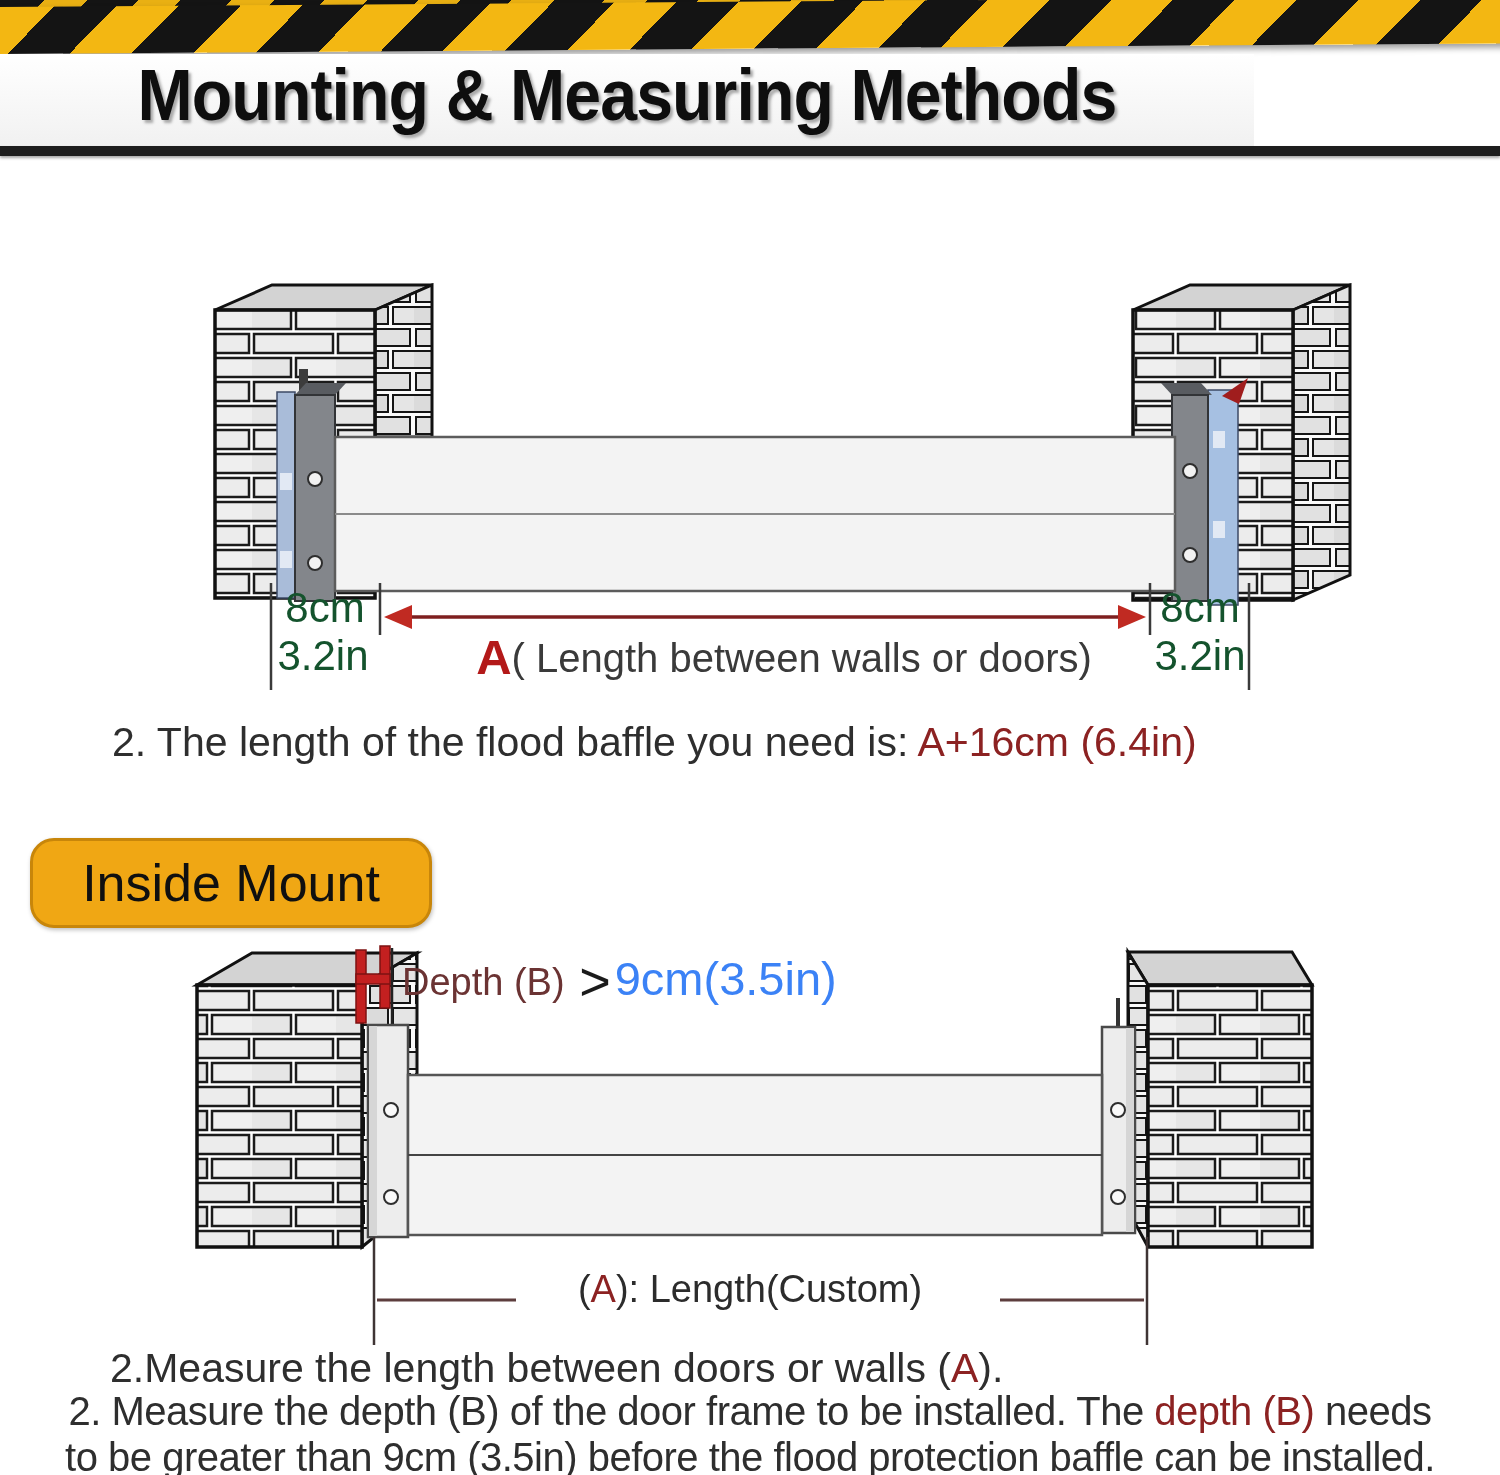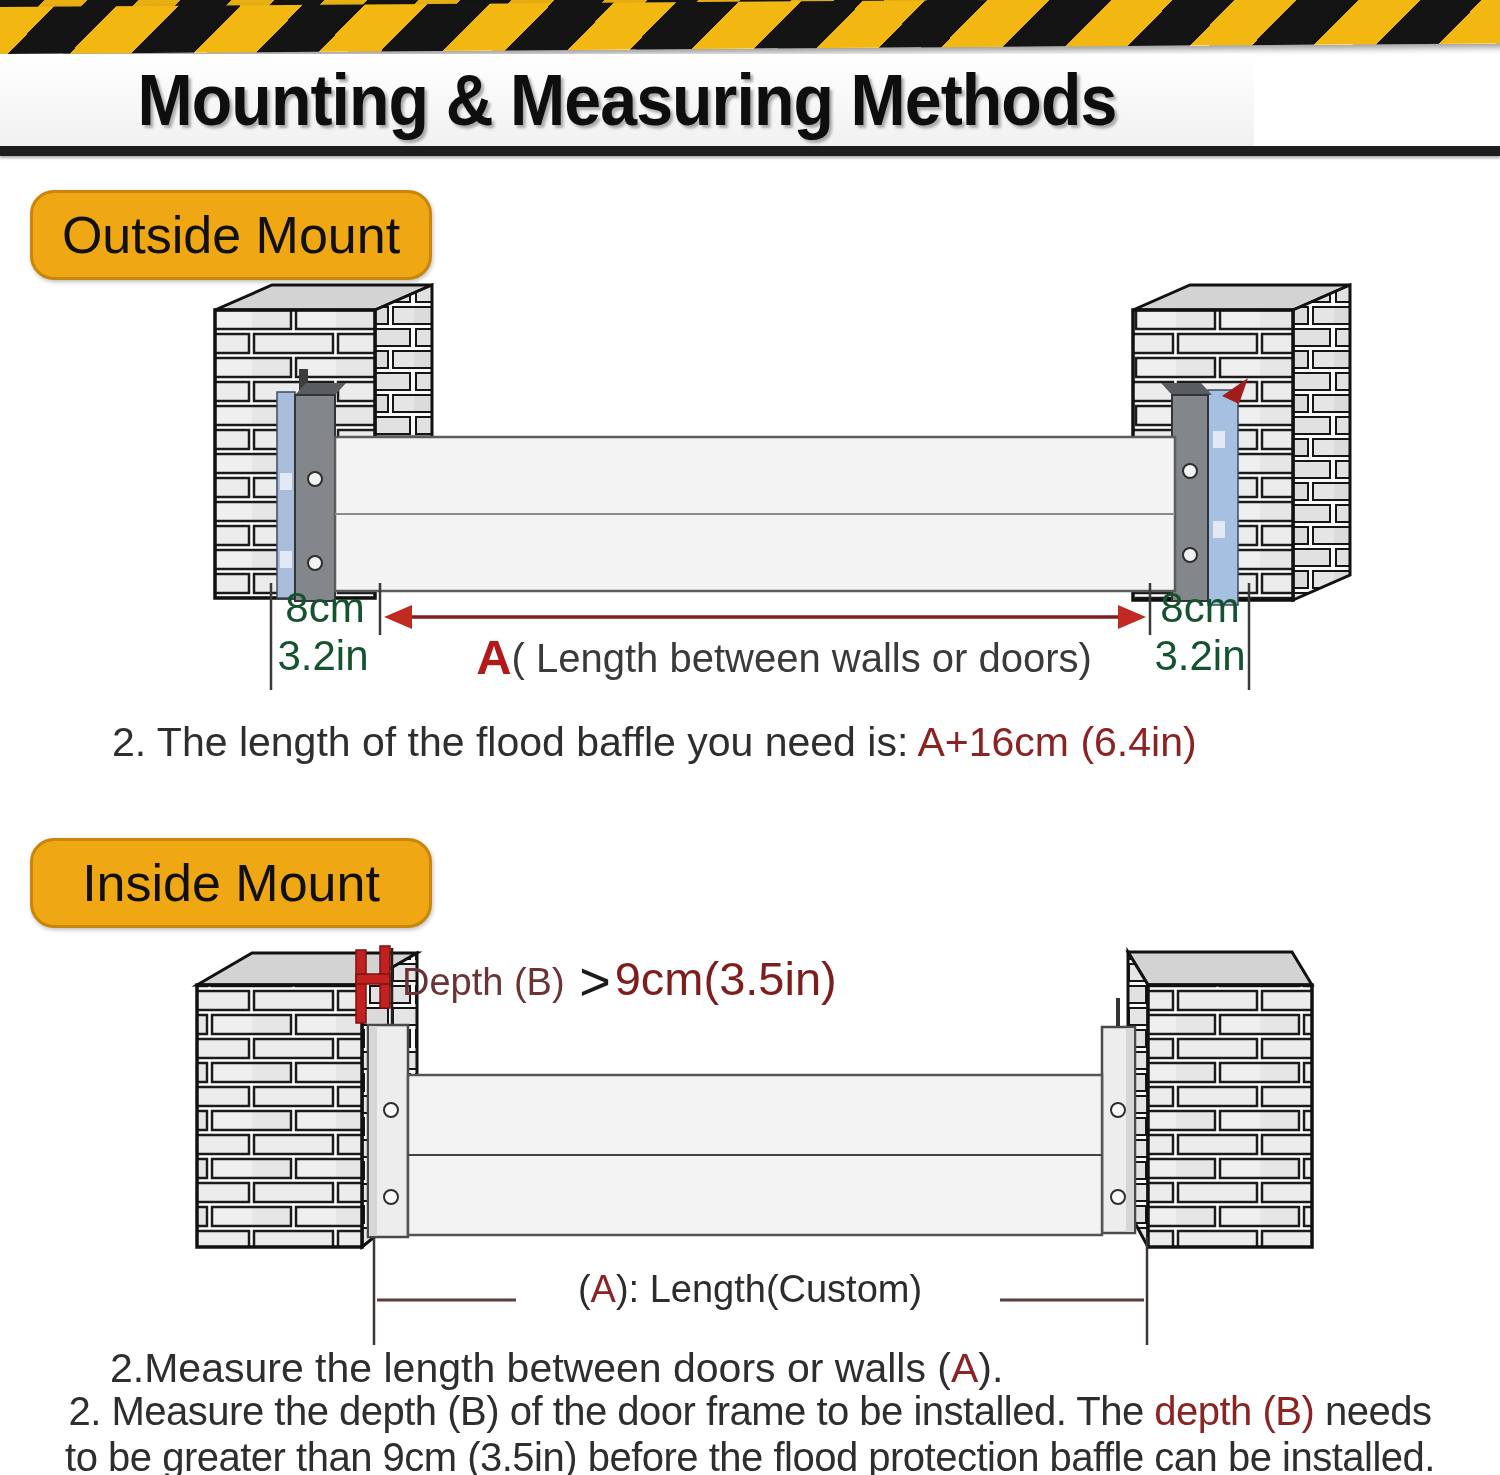--- a/index.html
+++ b/index.html
@@ -14,21 +14,21 @@
   }
   .tape-main{
     position:absolute; left:-8px; top:7px; width:1516px; height:47px;
     background:repeating-linear-gradient(135deg,#f3b712 0 44px,#141414 44px 88px);
     transform:rotate(-0.4deg); transform-origin:left center;
     box-shadow:0 4px 6px rgba(0,0,0,.38);
   }
   .title-band{
     position:absolute; left:0; top:54px; width:1254px; height:92px;
     background:linear-gradient(#ffffff,#f1f1f1);
-    display:flex; align-items:center; justify-content:center;
+    display:flex; justify-content:center;
   }
   .title-band h1{
     margin:0; font-size:72px; font-weight:bold; letter-spacing:-1px; color:#0e0e0e;
     transform:scaleX(0.92); transform-origin:center;
     text-shadow:3px 3px 3px #a9a9a9;
     white-space:nowrap;
   }
   .header-bar{
     position:absolute; left:0; top:146px; width:1500px; height:10px; background:#1e1e1e;
     box-shadow:0 2px 3px rgba(0,0,0,.35);
@@ -49,21 +49,21 @@
   .fig2{top:940px; height:410px;}
   .figure svg{position:absolute; left:0; top:0;}
   .overlay{position:absolute; white-space:nowrap;}
   .meas{
     font-size:42px; color:#14532d; text-align:center; line-height:46px;
   }
   .span-label{font-size:40px; color:#3a3a3a; text-align:center;}
   .span-label .big-a{font-size:49px; font-weight:bold; color:#b31919; vertical-align:-2px;}
   .depth-label .d-name{font-size:38px; color:#6b3333;}
   .depth-label .d-gt{font-size:54px; color:#1b1b1b; vertical-align:-5px; margin:0 4px;}
-  .depth-label .d-val{font-size:47px; color:#7f1d1d;}
+  .depth-label .d-val{font-size:47px; color:#3b82f6;}
   .length-label{font-size:38px; color:#2c2c2c; text-align:center; width:1500px;}
   .length-label .red{color:#8c2222;}
   
   .steps{position:absolute; font-size:41px; line-height:56px; color:#2e2e2e;}
   .steps div{white-space:nowrap;}
   .steps .red{color:#8c2222;}
   .steps-outside{left:112px; top:714px;}
   .steps-inside-1{left:110px; top:1340px; font-size:41px;}
   .steps-inside-2{
     left:0; top:1388px; width:1500px; text-align:center;
@@ -77,23 +77,20 @@
 
   <div>
     <div class="tape-top"></div>
     <div class="tape-main"></div>
     <div class="title-band">
       <h1>Mounting &amp; Measuring Methods</h1>
     </div>
     <div class="header-bar"></div>
   </div>
 
-  <div class="badge outside">
-    <span>Outside Mount</span>
-  </div>
 
   <div class="figure fig1">
     <svg viewBox="0 0 1500 422" width="1500" height="422">
       <defs>
         <pattern id="brickA" width="84" height="48" patternUnits="userSpaceOnUse">
           <rect width="84" height="48" fill="#ffffff"></rect>
           <rect x="2" y="3" width="79" height="19" fill="#ececec" stroke="#1b1b1b" stroke-width="2.5"></rect>
           <rect x="-40" y="27" width="79" height="19" fill="#e6e6e6" stroke="#1b1b1b" stroke-width="2.5"></rect>
           <rect x="44" y="27" width="79" height="19" fill="#efefef" stroke="#1b1b1b" stroke-width="2.5"></rect>
         </pattern>

